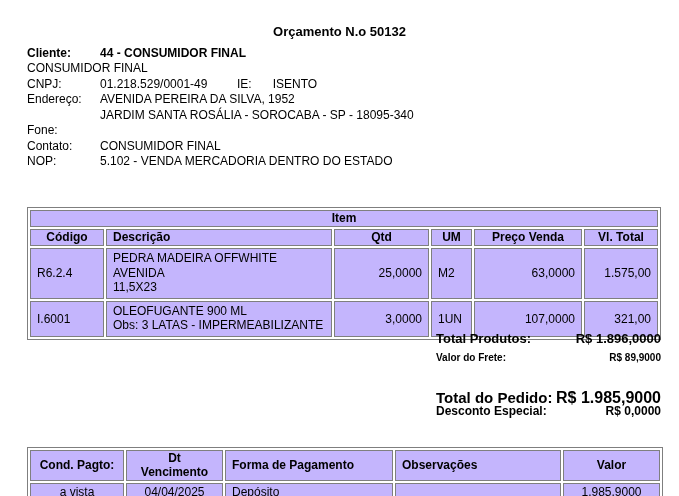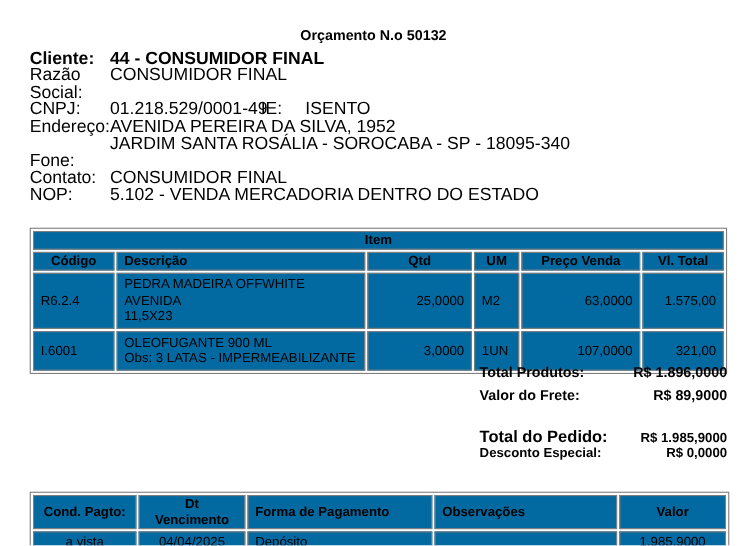--- a/index.html
+++ b/index.html
@@ -22,21 +22,21 @@
     top: 24px; left: 0; width: 100%;
     text-align: center;
     font-size: 13px;
     font-weight: bold;
   }
 
   
   .client-block {
     position: absolute;
     left: 27px; top: 46px;
-    font-size: 16px;
+    font-size: 12px;
     line-height: 15.45px;
   }
   .client-row { display: flex; }
   .client-label { width: 73px; flex: 0 0 73px; }
   .client-value { white-space: nowrap; }
   .client-row.bold .client-label,
   .client-row.bold .client-value { font-weight: bold; }
   .cnpj-part { display: inline-block; width: 137px; }
   .ie-label { display: inline-block; margin-right: 21px; }
 
@@ -46,21 +46,21 @@
     border-spacing: 2px;
     border: 1px solid #7f7f7f;
     table-layout: fixed;
     background: #fff;
   }
   table.report th, table.report td {
     border: 1px solid #7f7f7f;
     font-size: 12px;
     padding: 1px 6px;
     overflow: hidden;
-    background: #0369a1;
+    background: #c4b5fd;
   }
   table.report th { font-weight: bold; text-align: center; padding: 0 6px 1px; }
 
   .item-table { position: absolute; left: 27px; top: 207px; width: 634px; }
   .item-table th.span-title { text-align: center; }
   .item-table th.left, .item-table td.left { text-align: left; }
   .item-table td.num { text-align: right; vertical-align: middle; }
   .item-table td.mid { vertical-align: middle; }
   .item-table td.desc { line-height: 14.5px; padding-top: 2px; padding-bottom: 3px; }
 
@@ -68,45 +68,44 @@
   .totals-row {
     position: absolute;
     left: 436px; right: 18px;
     display: flex;
     justify-content: space-between;
     align-items: baseline;
   }
   .totals-row .t-label { font-weight: bold; }
   .totals-row .t-value { font-weight: bold; text-align: right; }
   .row-produtos { top: 331px; font-size: 13px; }
-  .row-frete    { top: 352px; font-size: 13px; }
+  .row-frete    { top: 352px; font-size: 10px; }
   .row-desconto { top: 372px; font-size: 12px; margin-top: 32px; }
   .row-pedido   { top: 389px; }
   .row-pedido .t-label { font-size: 15px; }
-  .row-pedido .t-value { font-size: 12px; }
+  .row-pedido .t-value { font-size: 16px; }
 
   
   .payment-table { position: absolute; left: 27px; top: 447px; width: 636px; }
   .payment-table td { text-align: center; }
   .payment-table th.left, .payment-table td.left { text-align: left; }
 </style>
 </head>
 <body>
 
 <div id="page">
 
   <div class="doc-title">Orçamento N.o 50132</div>
 
   <div class="client-block">
     <div class="client-row bold">
       <span class="client-label">Cliente:</span>
       <span class="client-value">44 - CONSUMIDOR FINAL</span>
     </div>
     <div class="client-row">
-      <span class="client-label">Razão Social:</span>
       <span class="client-value">CONSUMIDOR FINAL</span>
     </div>
     <div class="client-row">
       <span class="client-label">CNPJ:</span>
       <span class="client-value"><span class="cnpj-part">01.218.529/0001-49</span><span class="ie-label">IE:</span><span>ISENTO</span></span>
     </div>
     <div class="client-row">
       <span class="client-label">Endereço:</span>
       <span class="client-value">AVENIDA PEREIRA DA SILVA, 1952</span>
     </div>

